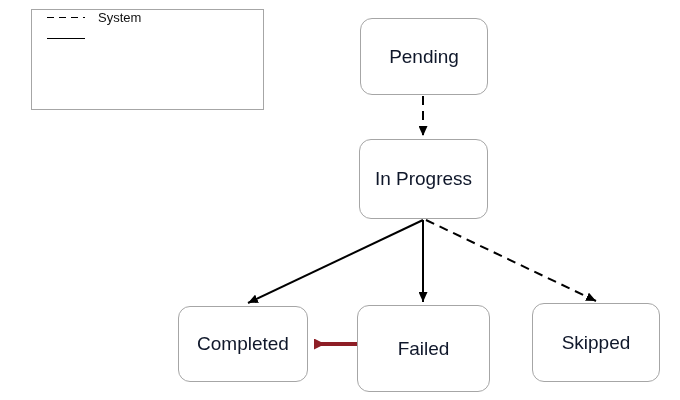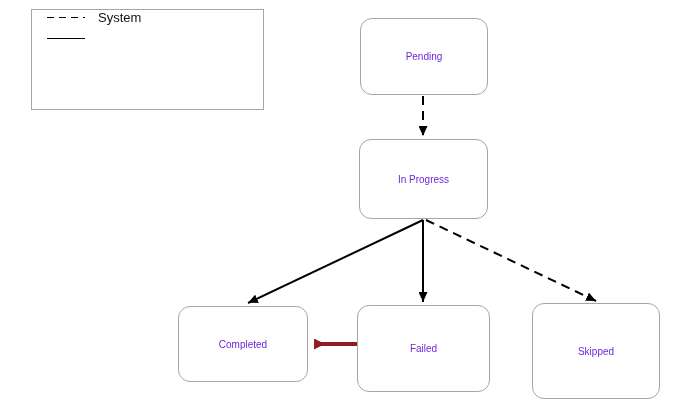--- a/index.html
+++ b/index.html
@@ -18,22 +18,22 @@
   }
   .node {
     position: absolute;
     box-sizing: border-box;
     background: #ffffff;
     border: 1px solid var(--node_border, #a6a6a6);
     border-radius: 12px;
     display: flex;
     align-items: center;
     justify-content: center;
-    font-size: 10px;
-    color: #6d28d9;
+    font-size: 19px;
+    color: #0f172a;
   }
   .legend {
     position: absolute;
     left: 15px; top: 9px;
     width: 233px; height: 101px;
     box-sizing: border-box;
     border: 1px solid var(--legend_border, #a6a6a6);
     background: #ffffff;
     display: flex;
     flex-direction: column;
@@ -114,17 +114,17 @@
   </div>
 
   <div class="node" style="left:178px; top:306px; width:130px; height:76px;">
     <span>Completed</span>
   </div>
 
   <div class="node" style="left:357px; top:305px; width:133px; height:87px;">
     <span>Failed</span>
   </div>
 
-  <div class="node" style="left:532px; top:303px; width:128px; height:96px;">
+  <div class="node" style="left:532px; top:303px; width:128px; height:79px;">
     <span>Skipped</span>
   </div>
 
 </div>
 
 </body></html>

